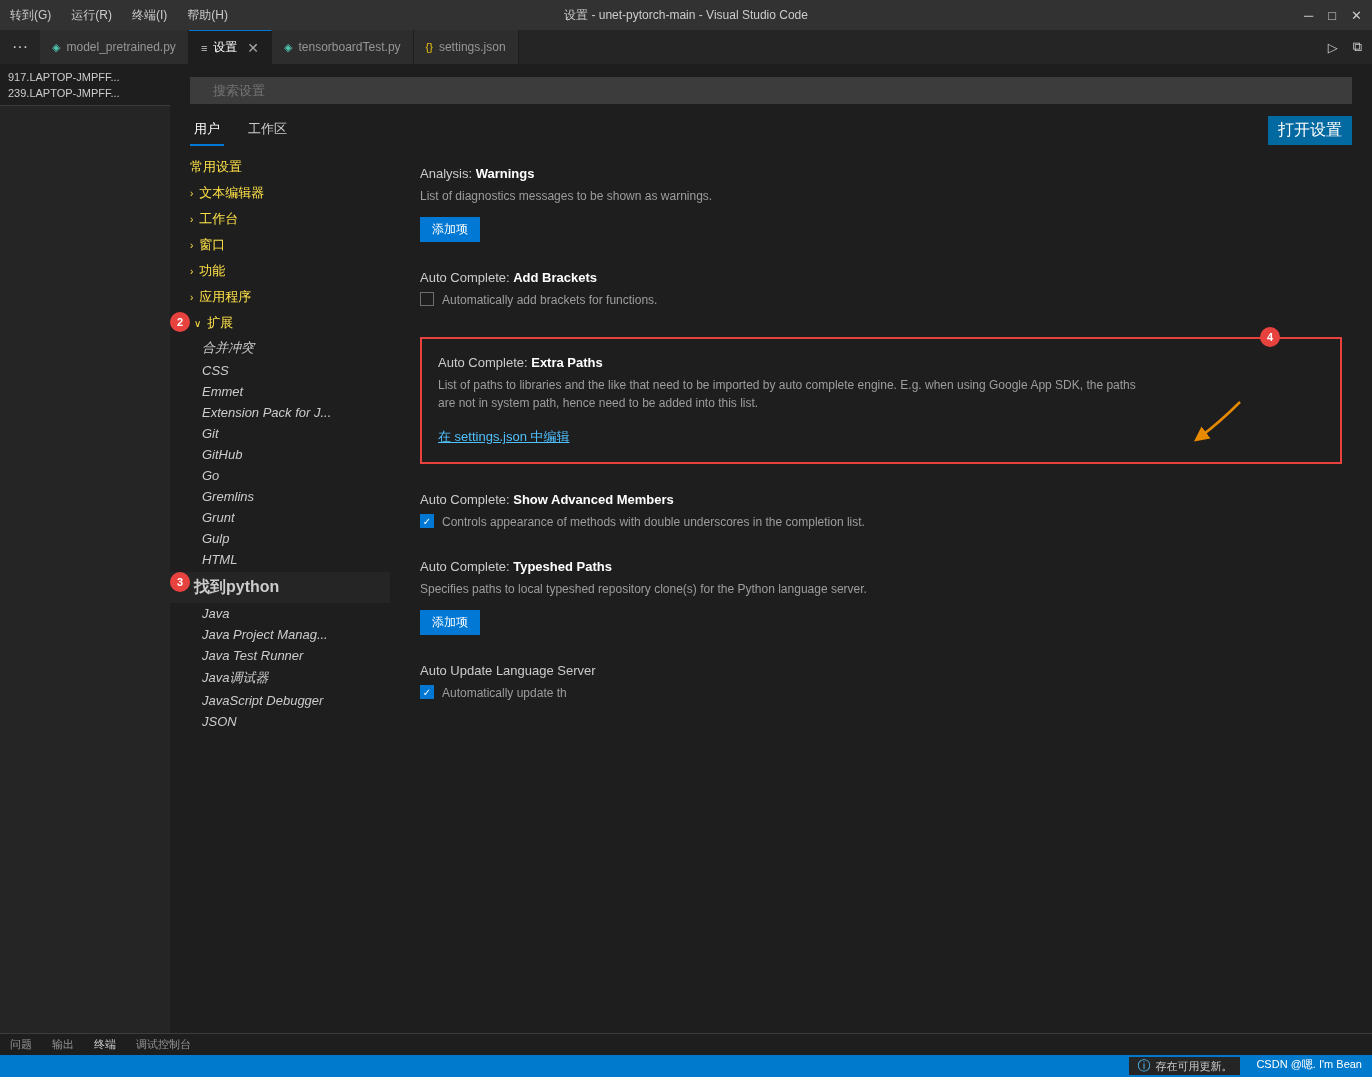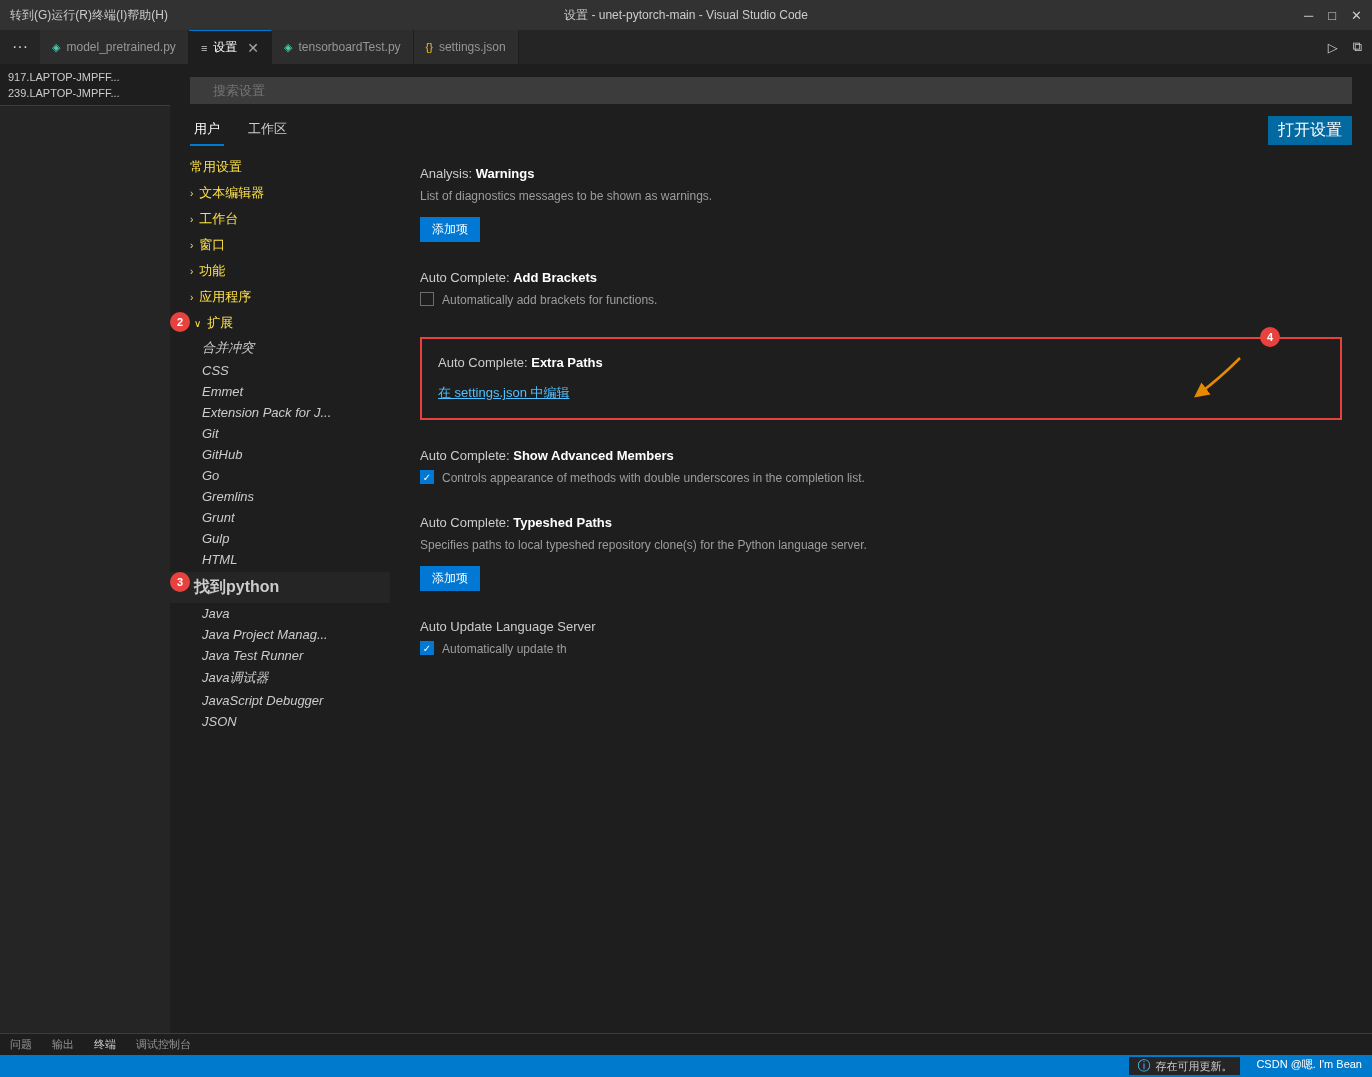--- a/index.html
+++ b/index.html
@@ -20,20 +20,21 @@
       background: #323233;
       height: 30px;
       display: flex;
       align-items: center;
       justify-content: space-between;
       padding: 0 10px;
       flex-shrink: 0;
     }
     .titlebar-menu {
       display: flex;
+      gap: 20px;
       font-size: 12px;
       color: #cccccc;
     }
     .titlebar-title {
       font-size: 12px;
       color: #cccccc;
       position: absolute;
       left: 50%;
       transform: translateX(-50%);
     }
@@ -511,20 +512,21 @@
             <span class="setting-desc" style="margin:0;">Automatically add brackets for functions.</span>
           </div>
         </div>
 
         <div class="highlighted-section" style="position:relative;">
           
           <div class="badge" style="position:absolute; right:60px; top:-12px;">4</div>
           <div class="setting-title">
             <span>Auto Complete: </span><strong>Extra Paths</strong>
           </div>
+          <div class="setting-desc">List of paths to libraries and the like that need to be imported by auto complete engine. E.g. when using Google App SDK, the paths are not in system path, hence need to be added into this list.</div>
           <a class="edit-link">在 settings.json 中编辑</a>
           
           <svg style="position:absolute; right:80px; bottom:15px; width:80px; height:50px;" viewBox="0 0 80 50">
             <path d="M 60 5 Q 40 25 20 40" stroke="#e88a00" stroke-width="2.5" fill="none" marker-end="url(#arrowhead)"></path>
             <defs>
               <marker id="arrowhead" markerWidth="8" markerHeight="8" refX="3" refY="3" orient="auto">
                 <path d="M0,0 L0,6 L6,3 Z" fill="#e88a00"></path>
               </marker>
             </defs>
           </svg>

